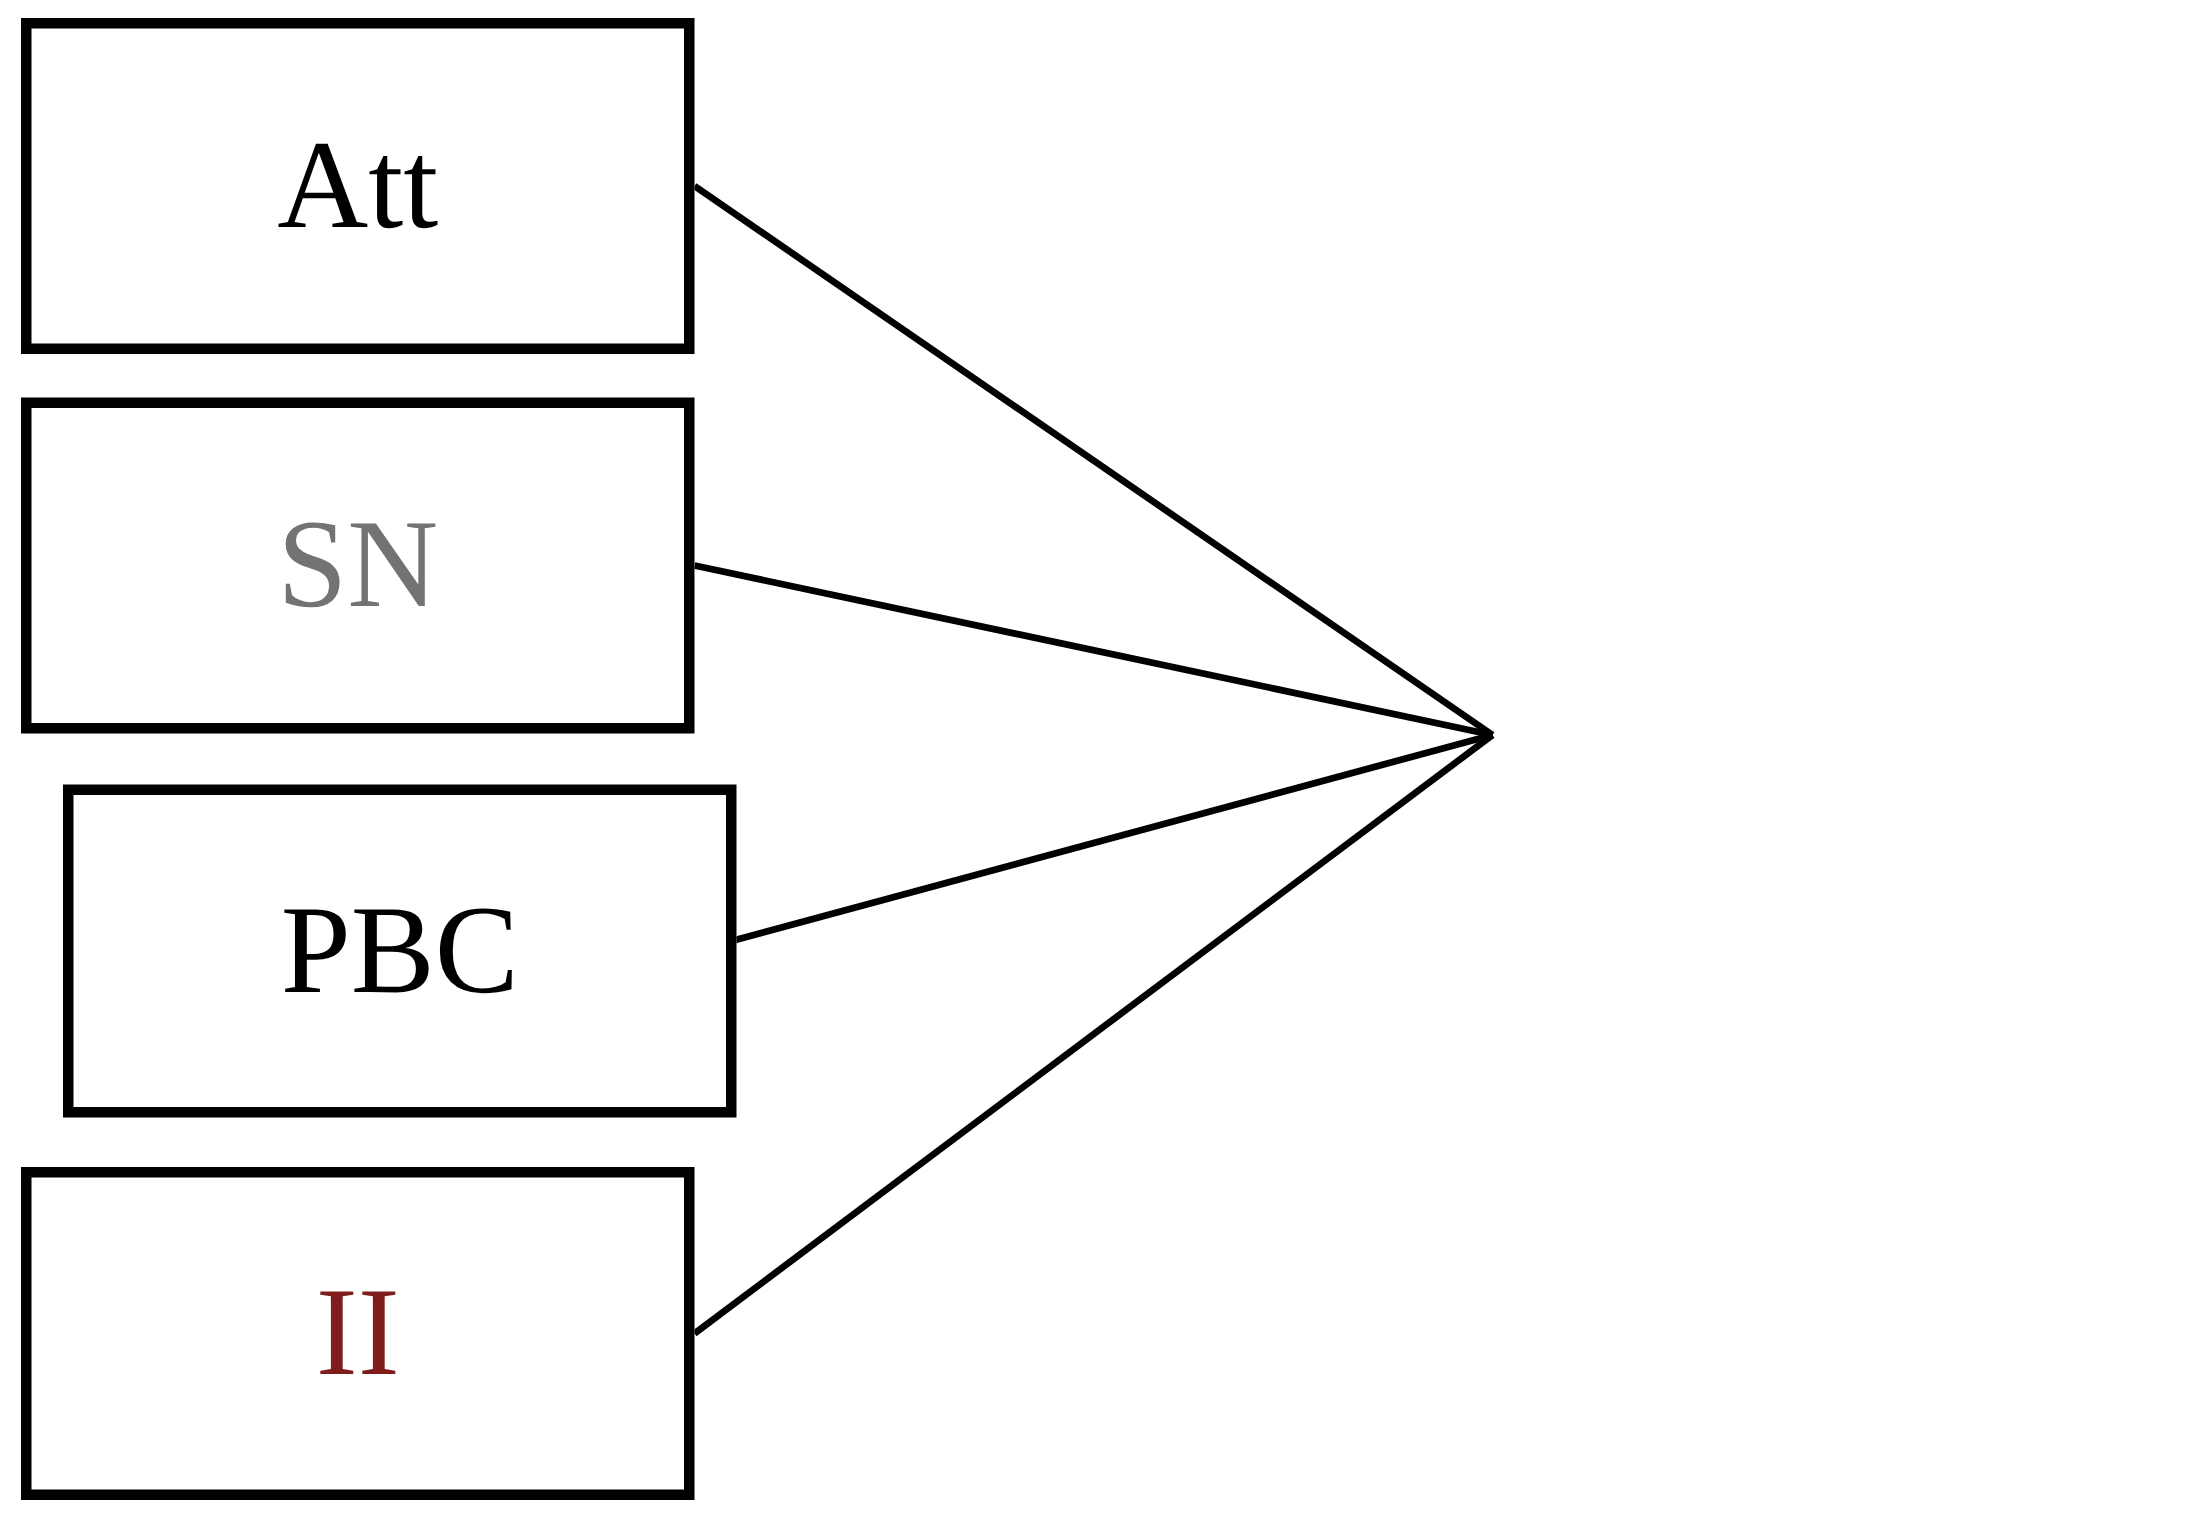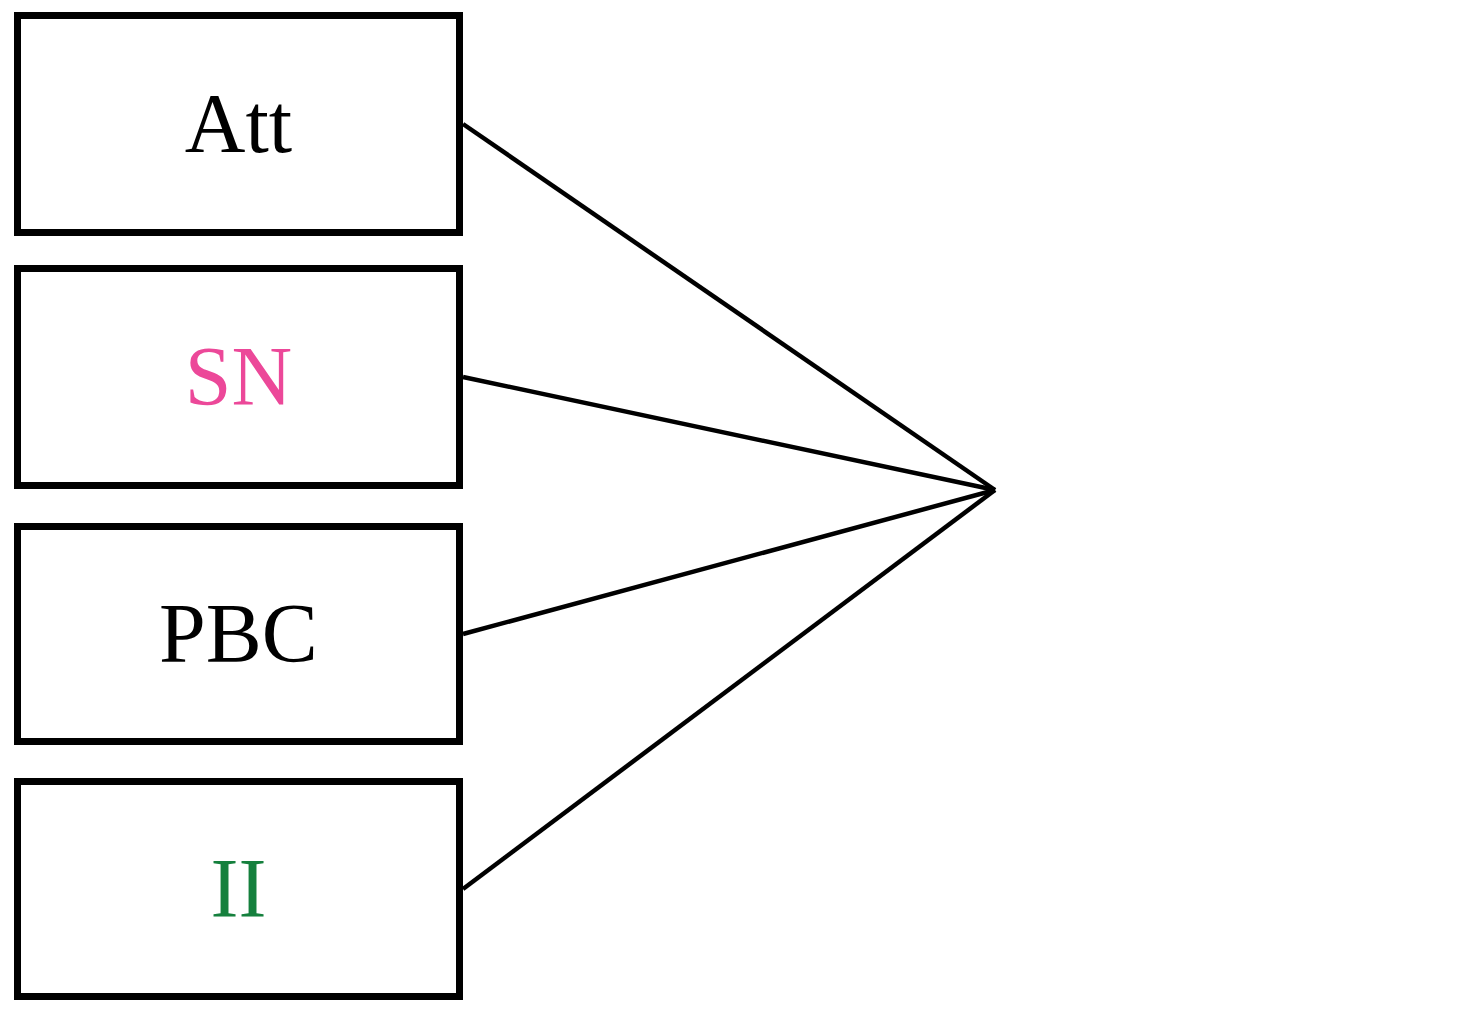--- a/index.html
+++ b/index.html
@@ -48,26 +48,26 @@
       <line x1="463" y1="124" x2="995" y2="490" stroke="#000000" stroke-width="4.5"></line>
       <line x1="463" y1="377" x2="995" y2="490" stroke="#000000" stroke-width="4.5"></line>
       <line x1="463" y1="634" x2="995" y2="490" stroke="#000000" stroke-width="4.5"></line>
       <line x1="463" y1="889" x2="995" y2="490" stroke="#000000" stroke-width="4.5"></line>
     </svg>
 
   <div class="node" id="node-att" style="border-color: rgb(0, 0, 0); color: rgb(0, 0, 0); background: rgb(255, 255, 255);">
     <span>Att</span>
   </div>
 
-  <div class="node" id="node-sn" style="border-color: rgb(0, 0, 0); color: #ec4899; background: rgb(255, 255, 255);">
+  <div class="node" id="node-sn" style="border-color: rgb(0, 0, 0); color: #737373; background: rgb(255, 255, 255);">
     <span>SN</span>
   </div>
 
-  <div class="node" id="node-pbc" style="border-color: rgb(0, 0, 0); color: rgb(0, 0, 0); background: rgb(255, 255, 255);">
+  <div class="node" id="node-pbc" style="border-color: rgb(0, 0, 0); color: rgb(0, 0, 0); background: rgb(255, 255, 255); margin-left: 28px;">
     <span>PBC</span>
   </div>
 
-  <div class="node" id="node-ii" style="border-color: rgb(0, 0, 0); color: #15803d; background: rgb(255, 255, 255);">
+  <div class="node" id="node-ii" style="border-color: rgb(0, 0, 0); color: #7f1d1d; background: rgb(255, 255, 255);">
     <span>II</span>
   </div>
 
 
 </div>
 
 </body></html>

